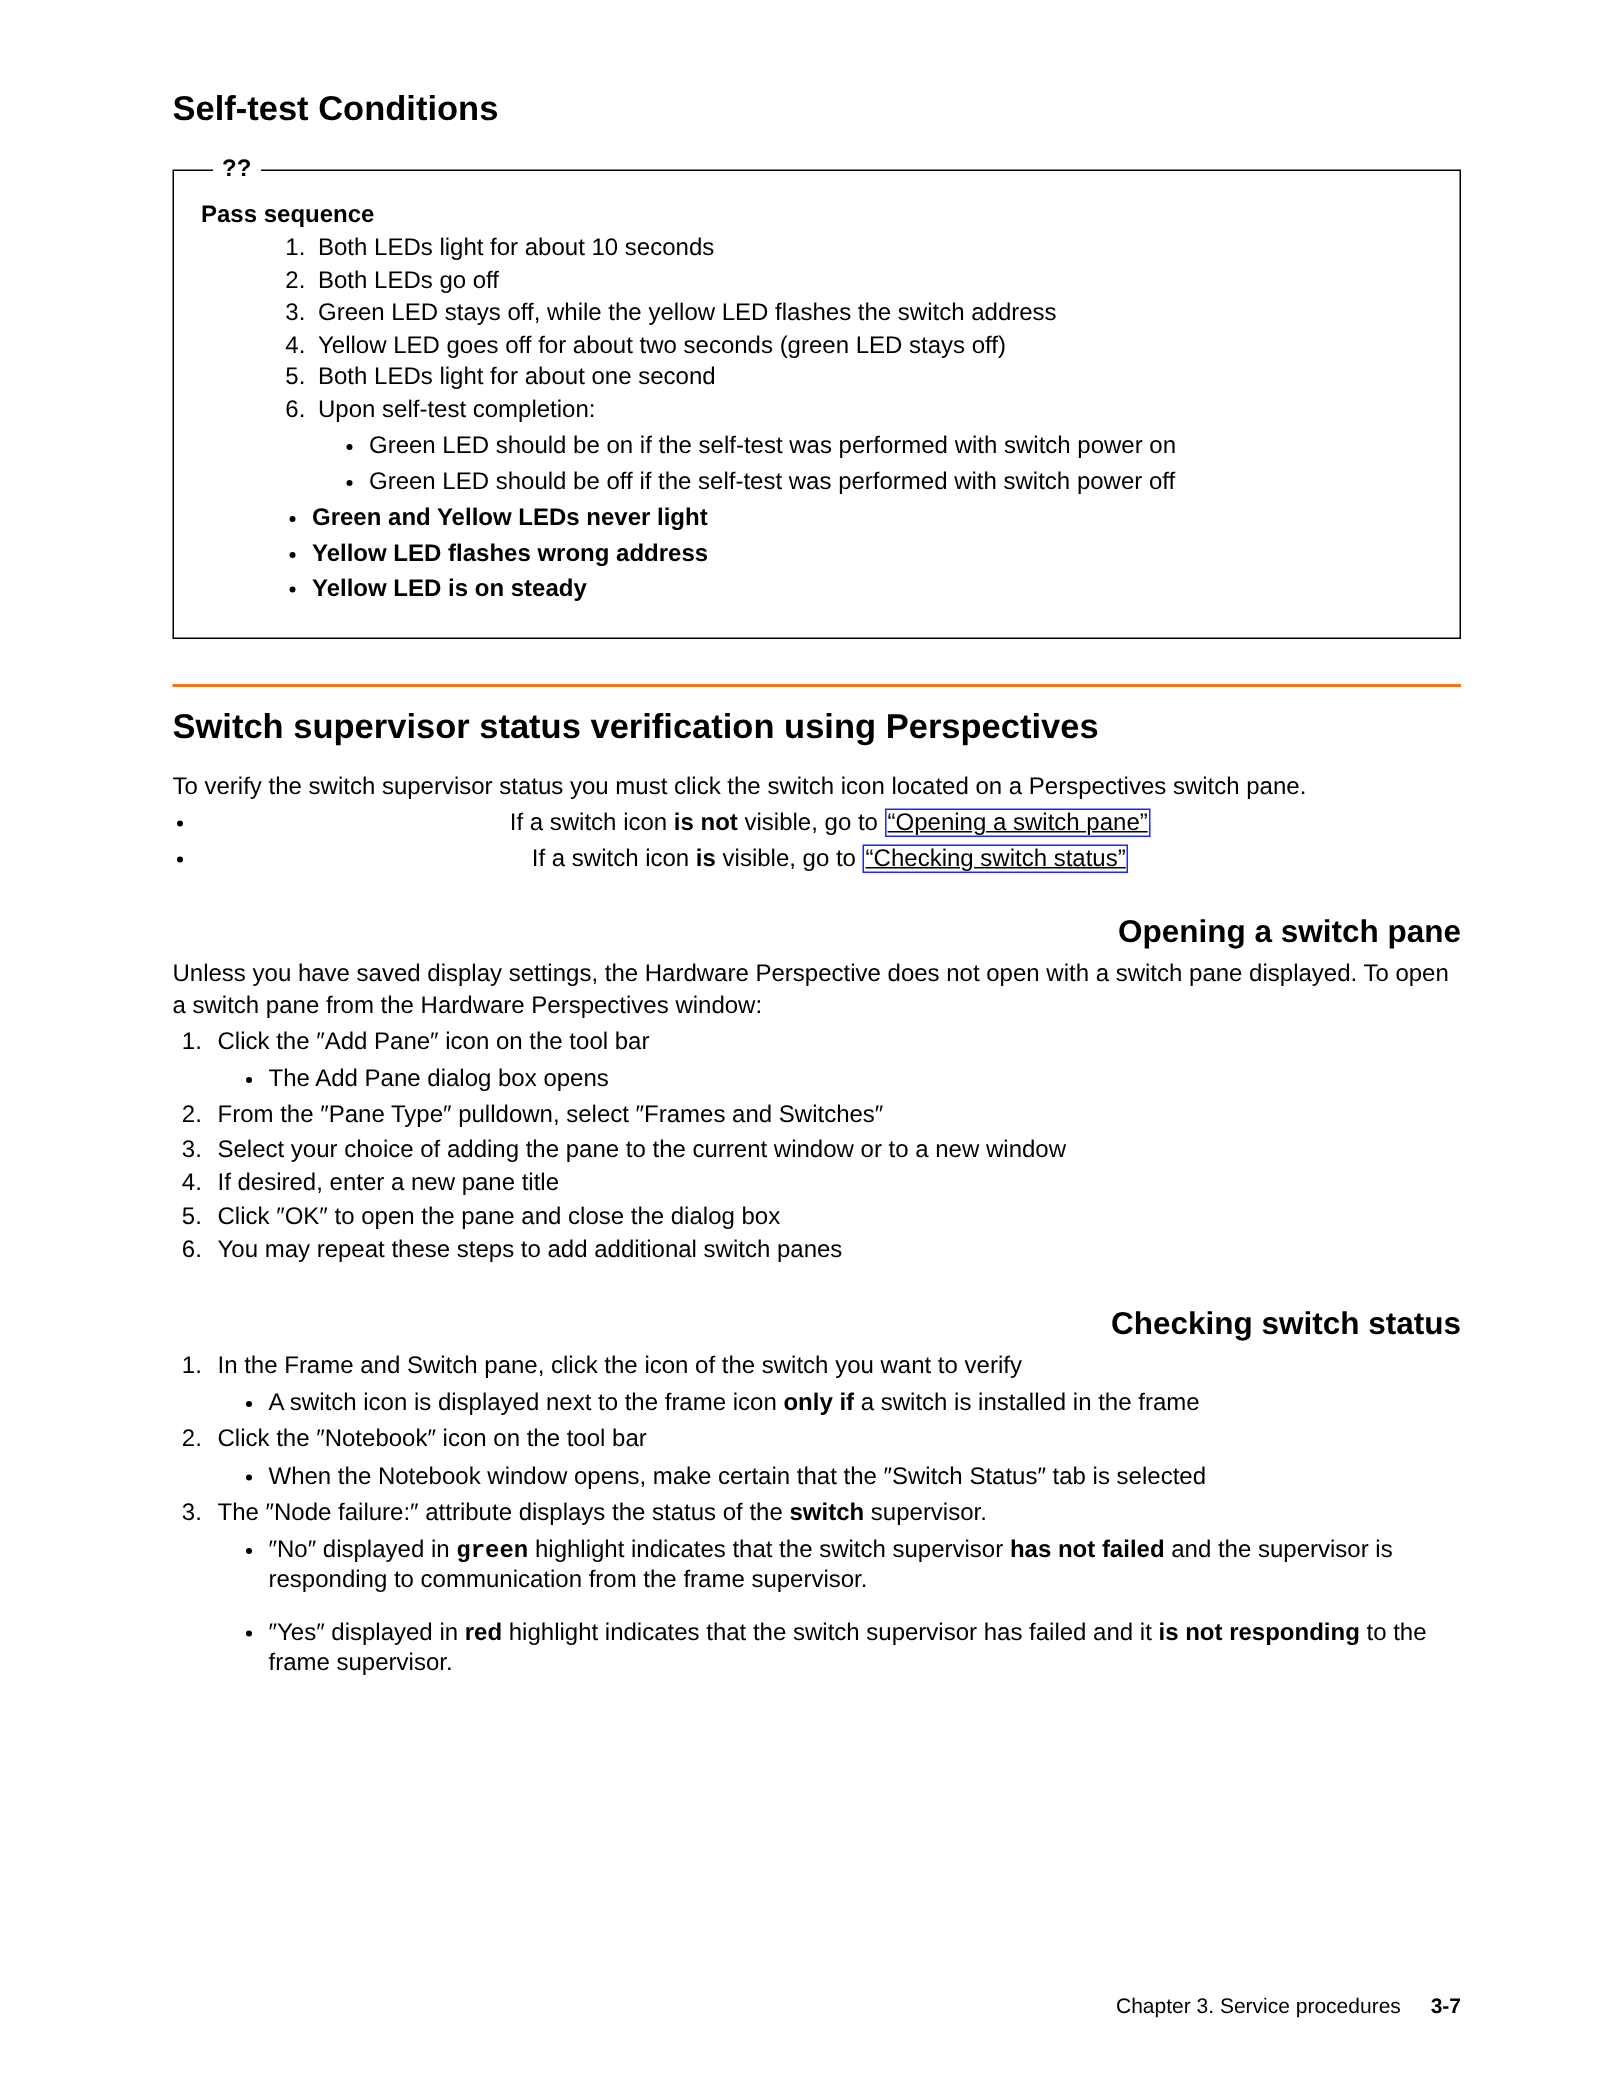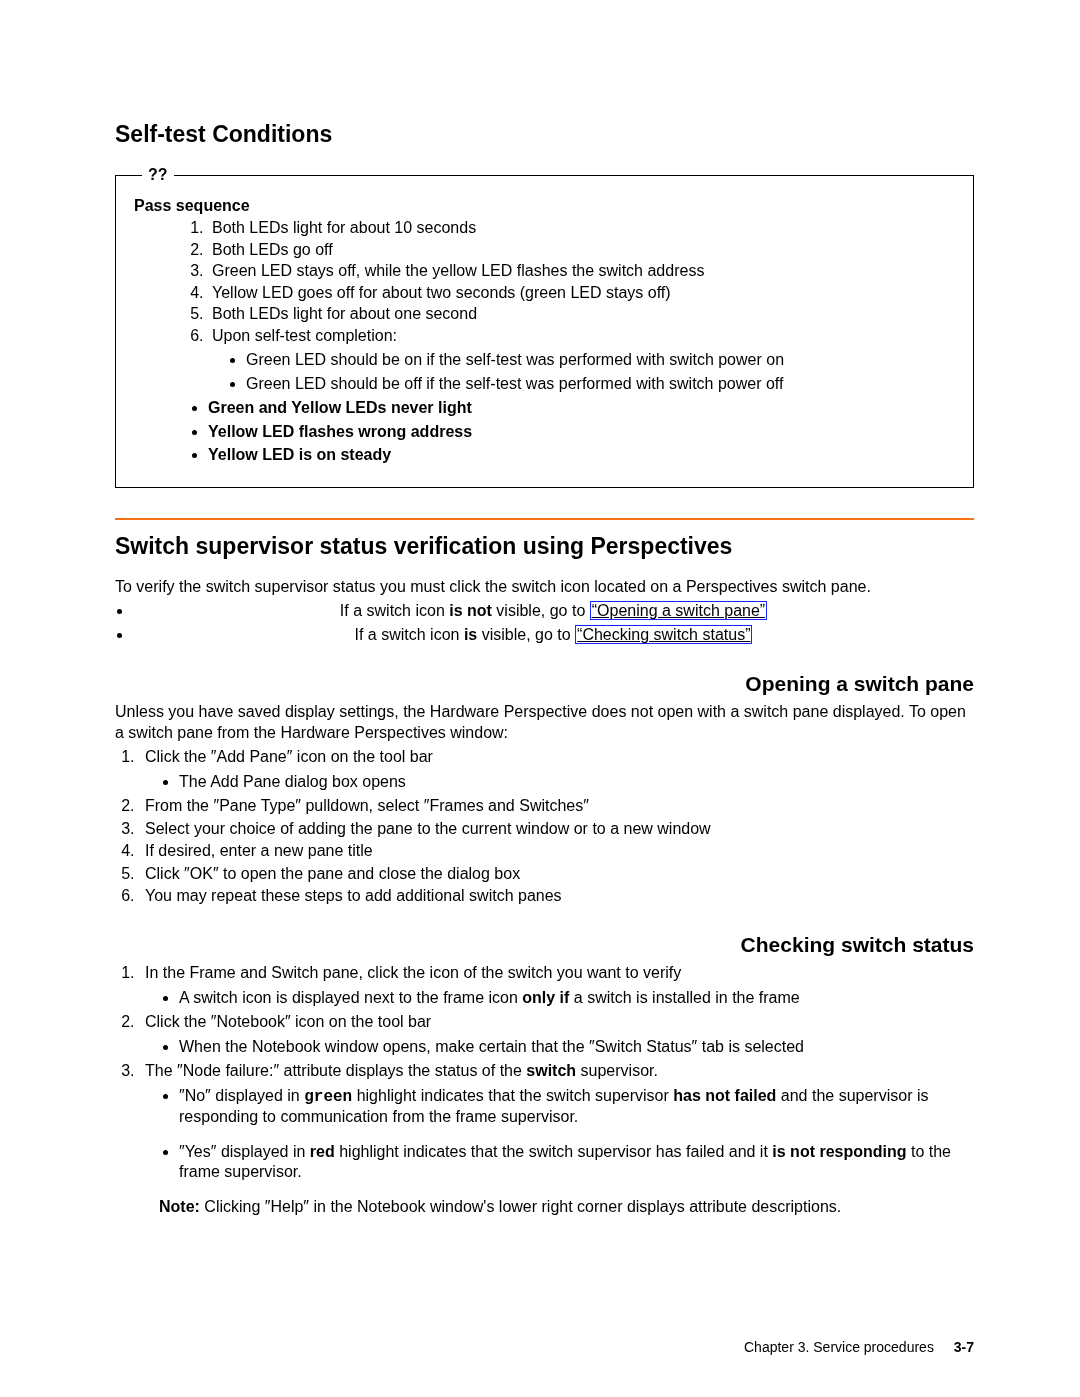--- a/index.html
+++ b/index.html
@@ -8,21 +8,21 @@
     background: #fff;
     font-family: Arial, Helvetica, sans-serif;
     color: #000;
     font-size: 16px;
     line-height: 1.28;
   }
   .page {
     width: 1080px;
     min-height: 1397px;
     box-sizing: border-box;
-    padding: 120px 106px 40px 115px;
+    padding: 58px 106px 40px 115px;
     position: relative;
   }
   h1.section {
     font-size: 23px;
     font-weight: bold;
     margin: 0 0 16px 0;
   }
   h1.section.topline {
     border-top: 2px solid #f97316;
     padding-top: 12px;
@@ -94,21 +94,21 @@
     color: #000;
     text-decoration: underline;
     border: 1px solid #1a26ff;
     padding: 0 1px;
   }
   .b { font-weight: bold; }
   .green { color: inherit; font-family: Liberation Mono, monospace; } 
   .red   { color: inherit; }
   .footer {
     position: absolute;
-    bottom: 40px;
+    bottom: 50px;
     right: 106px;
     font-size: 14px;
   }
   .footer .pg {
     font-weight: bold;
     margin-left: 16px;
   }
 </style>
 </head>
 <body>
@@ -189,23 +189,20 @@
     <li>
       <span>The ″Node failure:″ attribute displays the status of the </span><span class="b">switch</span><span> supervisor.</span>
       <ul class="bul-inner spaced">
         <li>
           <span>″No″ displayed in </span><span class="b green">green</span><span> highlight indicates that the switch supervisor </span><span class="b">has not failed</span><span> and the supervisor is responding to communication from the frame supervisor.</span>
         </li>
         <li>
           <span>″Yes″ displayed in </span><span class="b red">red</span><span> highlight indicates that the switch supervisor has failed and it </span><span class="b">is not responding</span><span> to the frame supervisor.</span>
         </li>
       </ul>
-      <p class="flow" style="margin-left:14px;">
-        <span class="b">Note:</span><span> Clicking ″Help″ in the Notebook window's lower right corner displays attribute descriptions.</span>
-      </p>
     </li>
   </ol>
 
   <div class="footer">
     <span>Chapter 3. Service procedures</span>
     <span class="pg">3-7</span>
   </div>
 
 </div>
 

